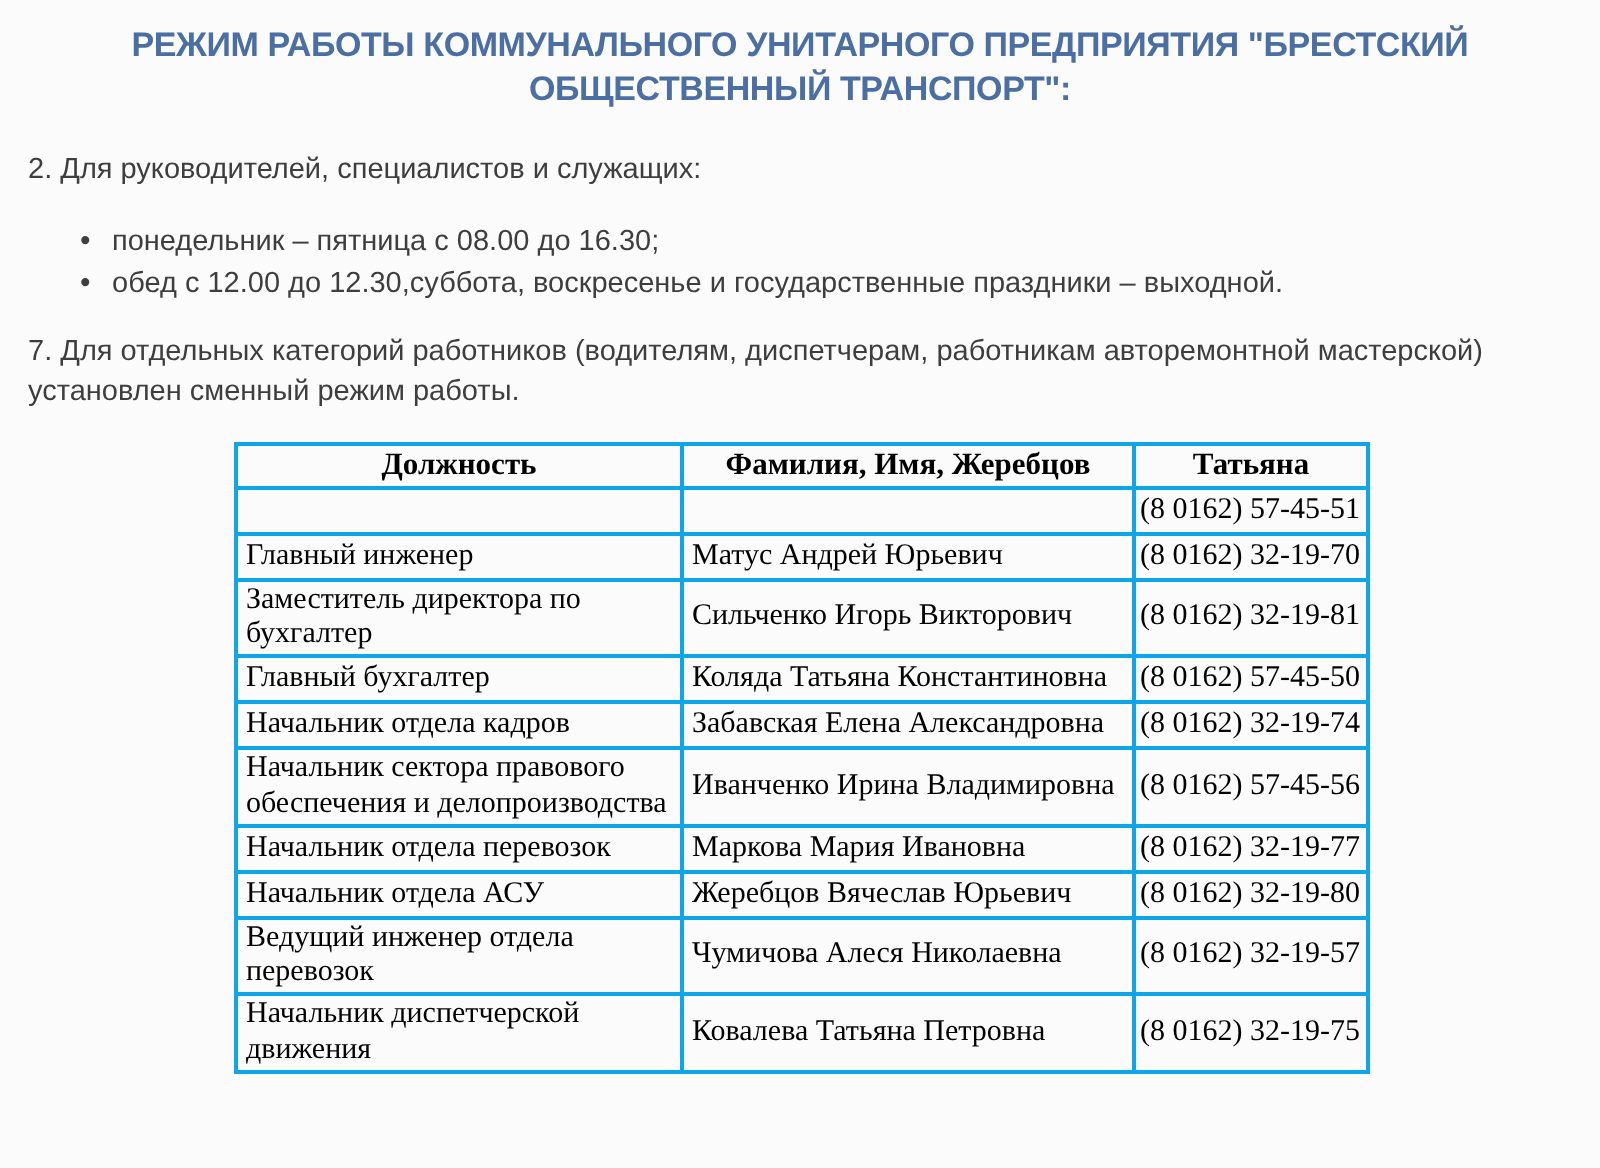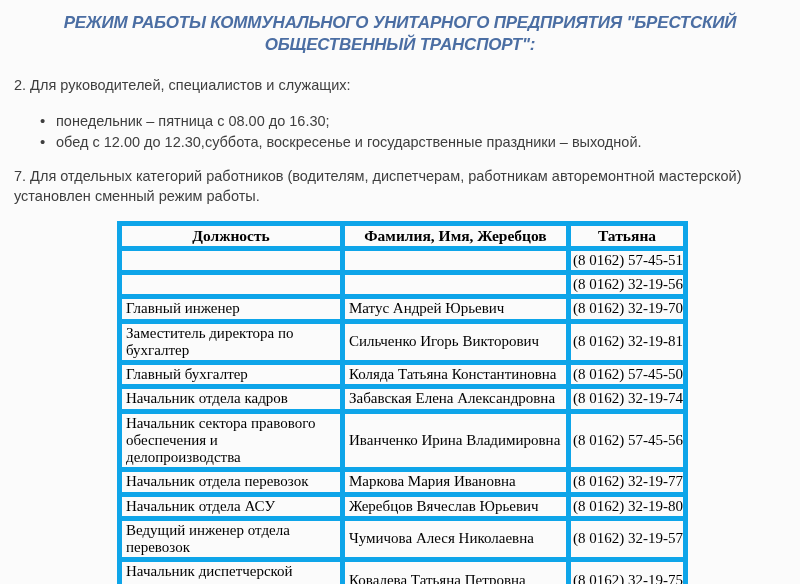--- a/index.html
+++ b/index.html
@@ -23,21 +23,20 @@
     margin: 12px 30px 0 30px;
     text-align: center;
     color: #4b6ea3;
     font-size: 17px;
     font-weight: bold;
     line-height: 1.3;
     letter-spacing: -0.2px;
   }
   .page-title .line {
     display: block;
-    font-style: italic;
   }
   .body-text {
     margin: 0 14px;
     font-size: 14.5px;
     line-height: 1.42;
     color: #3e3e3e;
   }
   .paragraph-1 {
     margin-top: 19px;
   }
@@ -68,21 +67,21 @@
     margin: 14px 0 0 117px;
     border-collapse: collapse;
     table-layout: fixed;
     width: 566px;
     font-family: "Liberation Serif", serif;
     font-size: 15px;
     color: #000000;
   }
   .contacts-table th,
   .contacts-table td {
-    border: 5px solid #0ea5e9;
+    border: 2px solid #0ea5e9;
     padding: 1px 4px;
     vertical-align: middle;
     line-height: 1.15;
     text-align: left;
     overflow: hidden;
   }
   .contacts-table thead tr {
     height: 20px;
   }
   .contacts-table tbody tr {
@@ -130,25 +129,20 @@
         <th>Татьяна</th>
       </tr>
     </thead>
     <tbody>
         <tr>
           <td class="position-cell"></td>
           <td class="name-cell"></td>
           <td class="phone-cell">(8 0162) 57-45-51</td>
         </tr>
         <tr>
-          <td class="position-cell"></td>
-          <td class="name-cell"></td>
-          <td class="phone-cell">(8 0162) 32-19-56</td>
-        </tr>
-        <tr>
           <td class="position-cell">Главный инженер</td>
           <td class="name-cell">Матус Андрей Юрьевич</td>
           <td class="phone-cell">(8 0162) 32-19-70</td>
         </tr>
         <tr>
           <td class="position-cell">Заместитель директора по бухгалтер</td>
           <td class="name-cell">Сильченко Игорь Викторович</td>
           <td class="phone-cell">(8 0162) 32-19-81</td>
         </tr>
         <tr>

